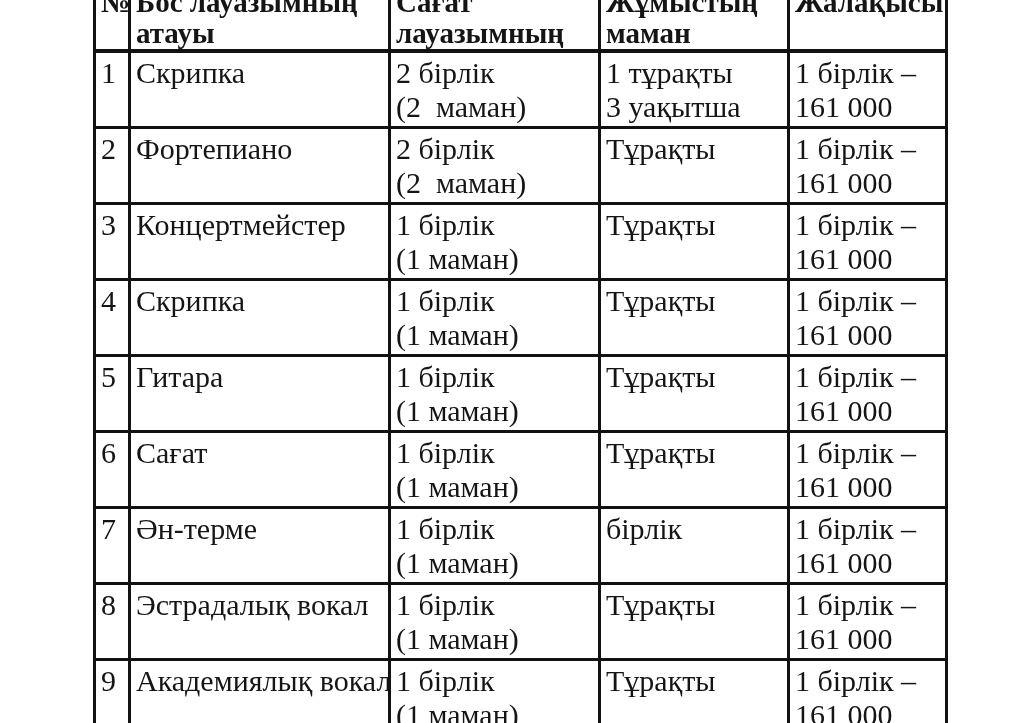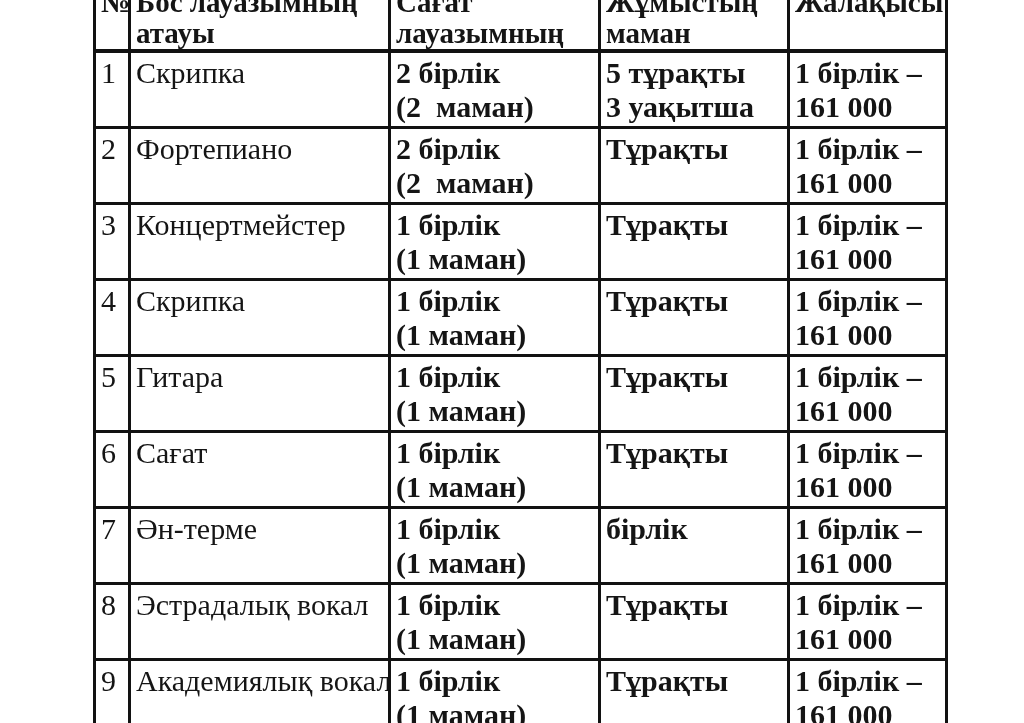--- a/index.html
+++ b/index.html
@@ -51,21 +51,20 @@
   }
   .vacancy-table td {
     height: 70px;
     padding: 3px 2px 0 5px;
     font-size: 30px;
     line-height: 34px;
     white-space: pre;
   }
   .vacancy-table td div {
     white-space: pre;
-    font-weight: bold;
   }
 </style>
 </head>
 <body>
 
 <div class="page">
   <table class="vacancy-table">
     <colgroup>
       <col style="width:35px">
       <col style="width:260px">
@@ -100,21 +99,21 @@
               <div class="hdr-in"><div>Жалақысы</div></div>
             </div>
           </th>
       </tr>
     </thead>
     <tbody>
         <tr>
     <td>1</td>
     <td>Скрипка</td>
     <td><div>2 бірлік</div><div>(2  маман)</div></td>
-    <td><div>5 тұрақты</div><div>3 уақытша</div></td>
+    <td><div>1 тұрақты</div><div>3 уақытша</div></td>
     <td><div>1 бірлік –</div><div>161 000</div></td>
   </tr>
         <tr>
     <td>2</td>
     <td>Фортепиано</td>
     <td><div>2 бірлік</div><div>(2  маман)</div></td>
     <td><div>Тұрақты</div></td>
     <td><div>1 бірлік –</div><div>161 000</div></td>
   </tr>
         <tr>

